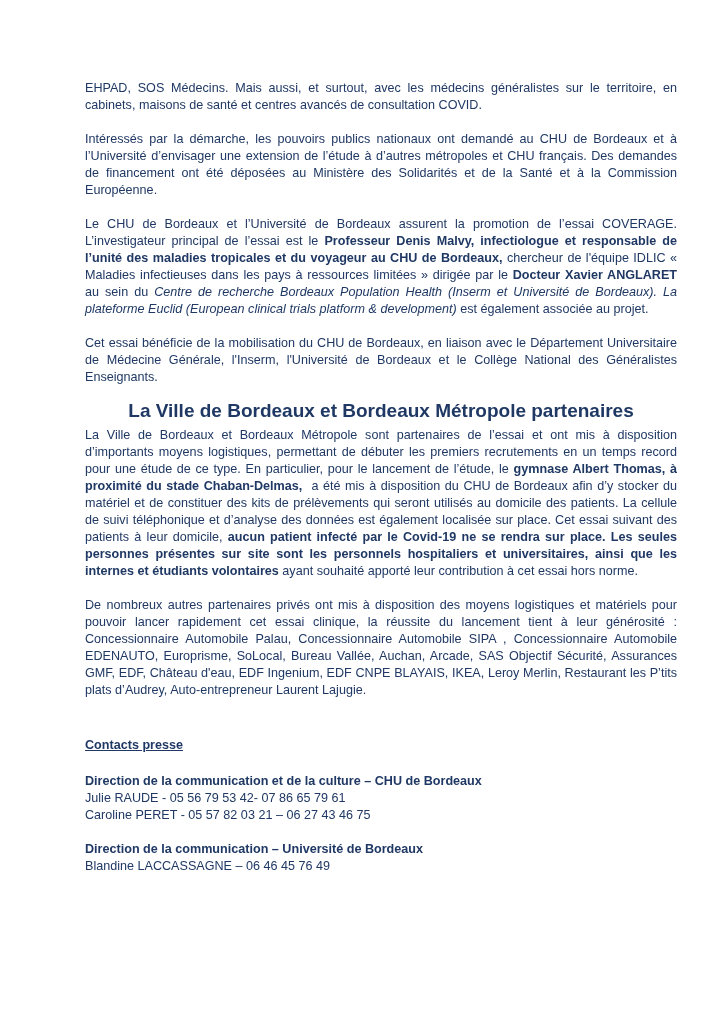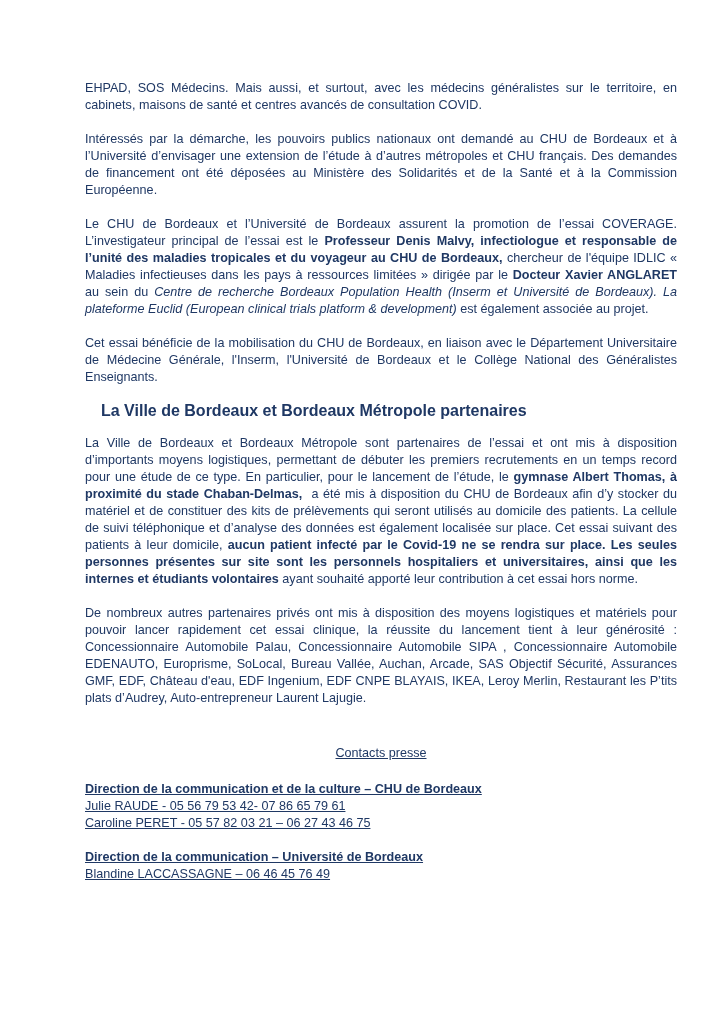--- a/index.html
+++ b/index.html
@@ -23,33 +23,33 @@
     line-height: 17px;
     text-align: justify;
   }
   .content p { margin: 0 0 17px 0; }
   .content p.tight { margin-bottom: 16px; }
   .content p.gap-section { margin-bottom: 23px; }
   .content p.gap-big { margin-bottom: 38px; }
   .b { font-weight: bold; }
   .i { font-style: italic; }
   .section-heading {
-    font-size: 16px;
+    font-size: 19px;
     line-height: 17px;
     font-weight: bold;
-    margin: 16px;
+    margin: 8px;
+    text-align: center;
+  }
+  .contacts-heading {
+    font-weight: bold;
+    text-decoration: underline;
+    margin: 0 0 19px 0 !important;
     text-align: left;
   }
-  .contacts-heading {
-    font-weight: normal;
-    text-decoration: underline;
-    margin: 0 0 19px 0 !important;
-    text-align: center;
-  }
-  .contact-block { margin-bottom: 17px; text-align: left; text-decoration: underline; }
+  .contact-block { margin-bottom: 17px; text-align: left; }
   .contact-block p { margin: 0; }
   .contact-title { font-weight: bold; }
 </style>
 </head>
 <body>
 
 <div class="page">
   <div class="content">
 
     <p>EHPAD, SOS Médecins. Mais aussi, et surtout, avec les médecins généralistes sur le territoire, en cabinets, maisons de santé et centres avancés de consultation COVID.</p>

